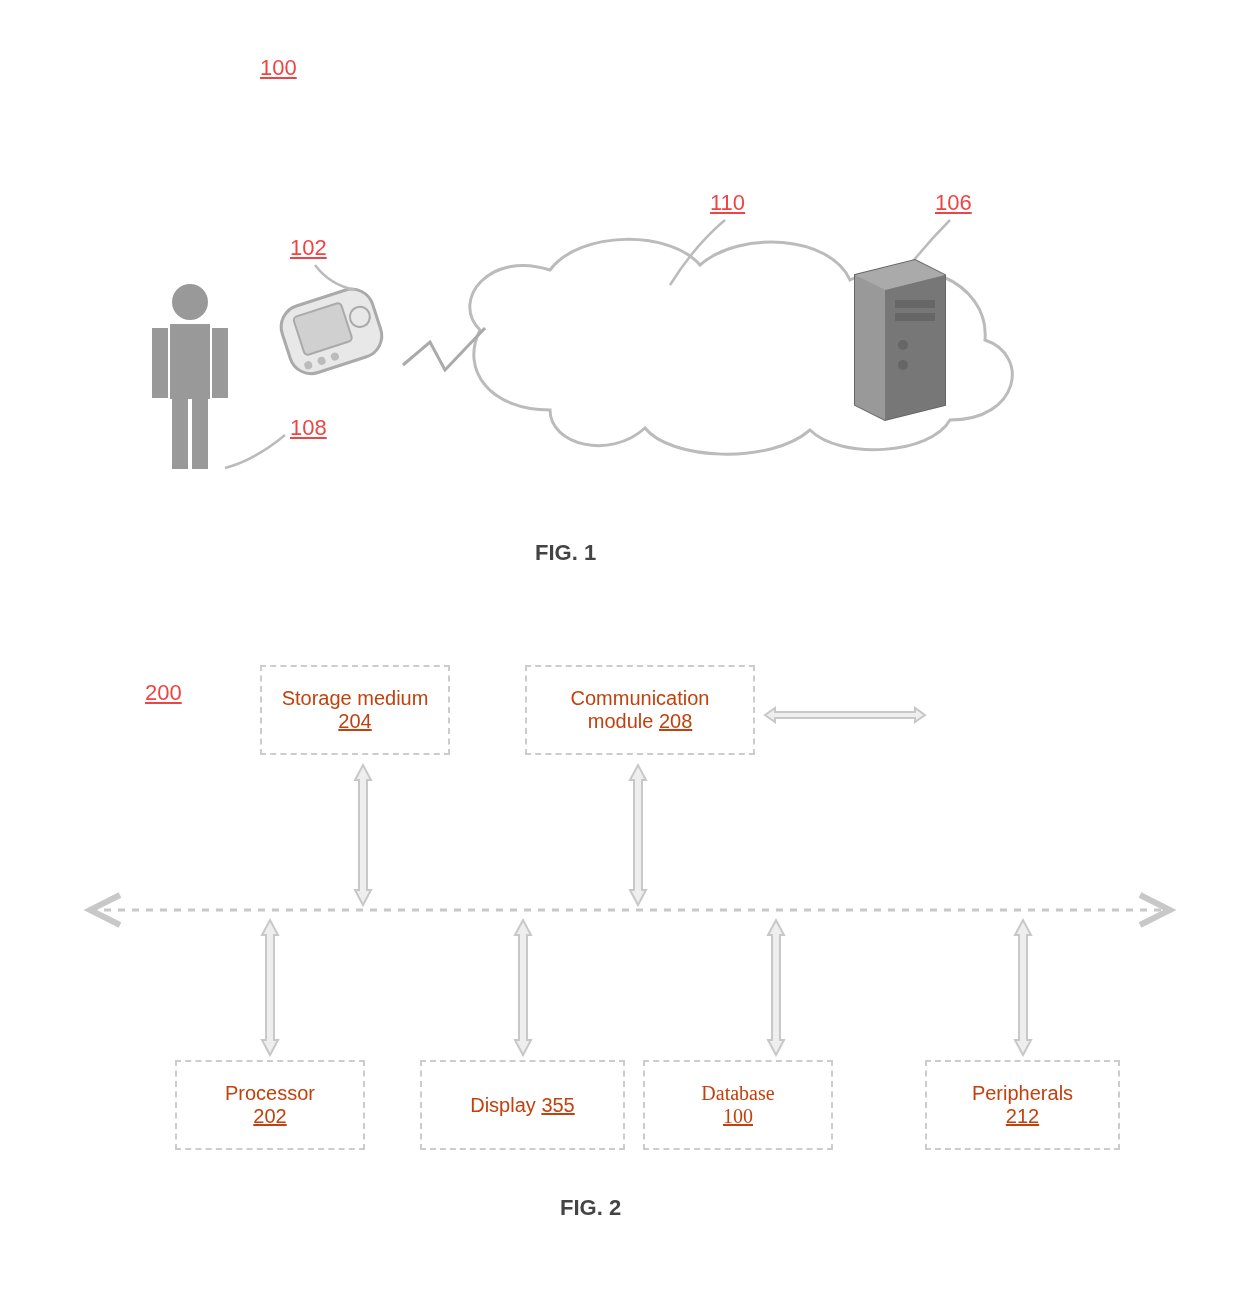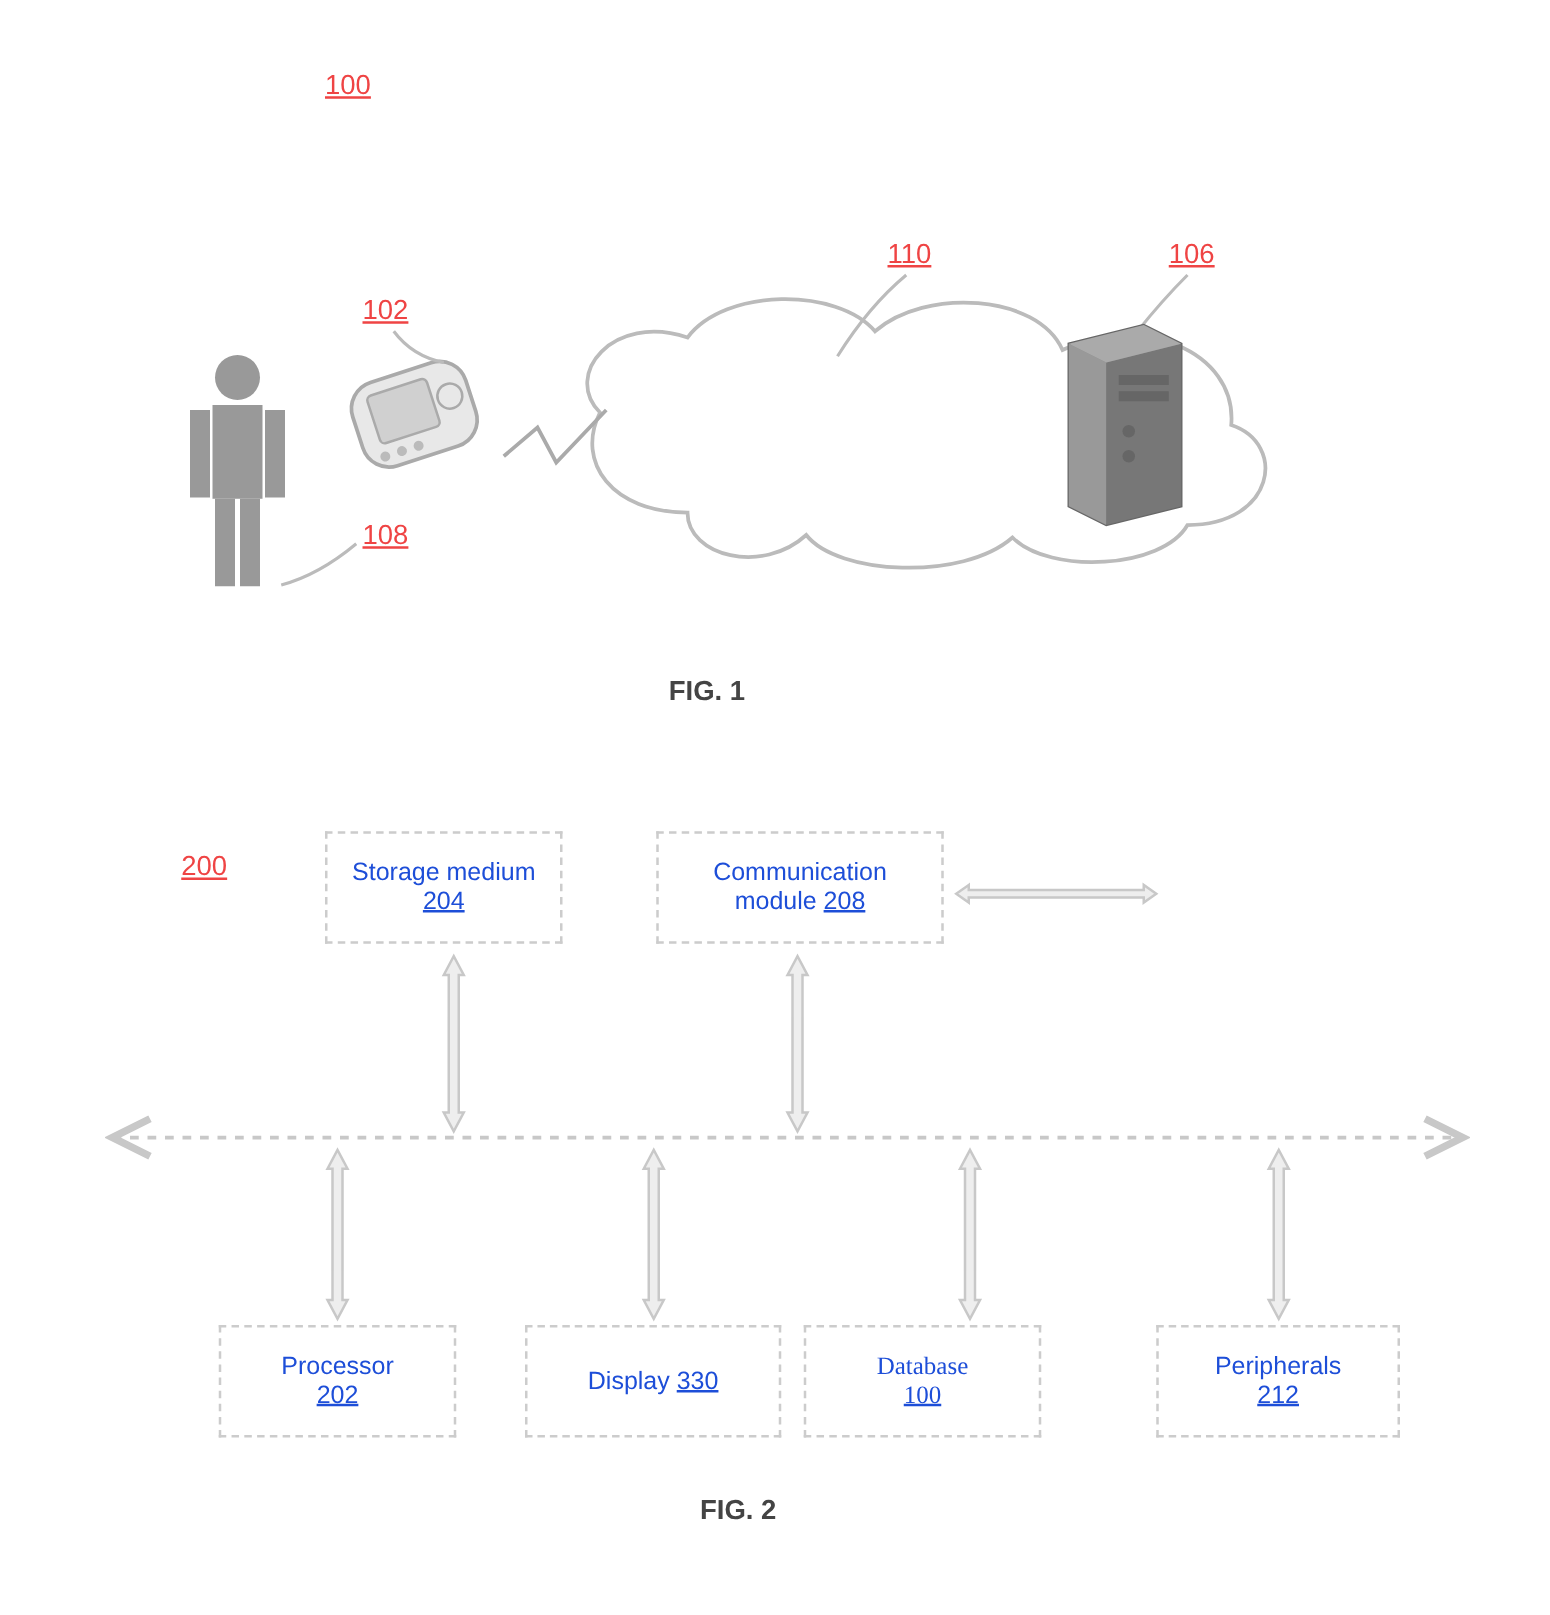--- a/index.html
+++ b/index.html
@@ -22,21 +22,21 @@
     position: absolute;
     font-weight: bold;
     font-size: 22px;
     color: #444;
   }
   .box {
     position: absolute;
     border: 2px dashed #ccc;
     text-align: center;
     font-size: 20px;
-    color: #1d4ed8;
+    color: #c2410c;
     display: flex;
     flex-direction: column;
     align-items: center;
     justify-content: center;
     padding: 8px;
   }
   .ul { text-decoration: underline; }
   svg { position: absolute; }
 </style>
 </head>
@@ -132,21 +132,21 @@
   </div>
 </div>
 
 <div class="box" style="left:175px; top:1060px; width:190px; height:90px;">
   <span>Processor</span>
   <span class="ul">202</span>
 </div>
 
 <div class="box" style="left:420px; top:1060px; width:205px; height:90px;">
   <div>
-    <span>Display </span><span class="ul">330</span>
+    <span>Display </span><span class="ul">355</span>
   </div>
 </div>
 
 <div class="box" style="left:643px; top:1060px; width:190px; height:90px;font-family:Liberation Serif, serif;">
   <span>Database</span>
   <span class="ul">100</span>
 </div>
 
 <div class="box" style="left:925px; top:1060px; width:195px; height:90px;">
   <span>Peripherals</span>

